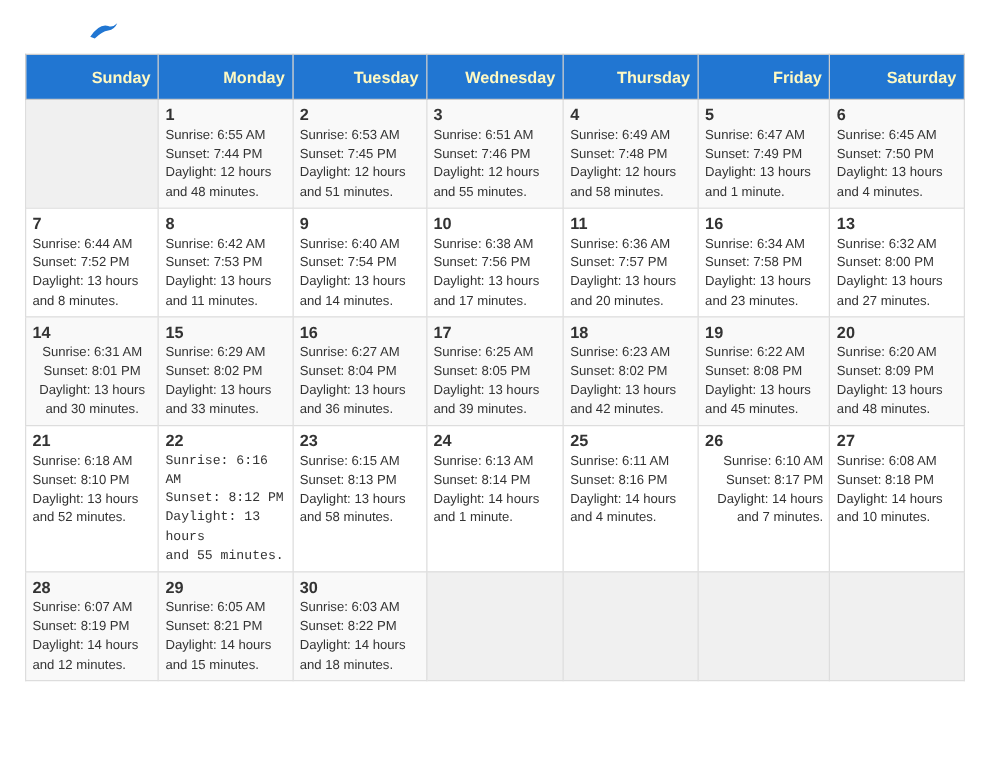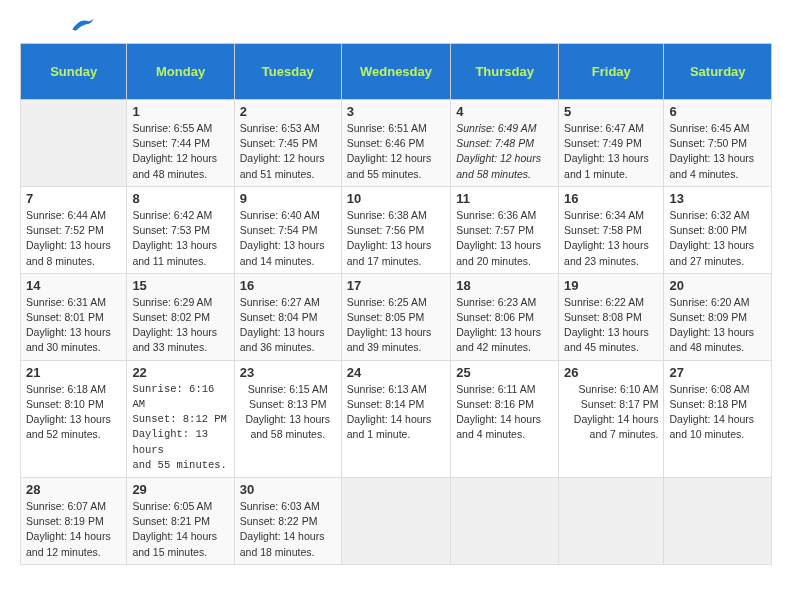--- a/index.html
+++ b/index.html
@@ -48,23 +48,23 @@
       font-size: 15px;
       color: #333;
     }
     table {
       width: 100%;
       border-collapse: collapse;
       font-size: 11px;
     }
     thead tr th {
       background-color: #2176d2;
-      color: #bef264;
-      text-align: center;
-      padding: 20px 6px;
+      color: #fef9c3;
+      text-align: right;
+      padding: 10px 6px;
       font-size: 13px;
       font-weight: bold;
       border: 1px solid #ccc;
     }
     tbody tr td {
       vertical-align: top;
       padding: 4px 5px;
       border: 1px solid #ddd;
       min-height: 80px;
       height: 80px;
@@ -138,27 +138,27 @@
         <td>
           <span class="day-number">2</span>
           <div class="day-info" style="white-space: pre-line;">Sunrise: 6:53 AM
 Sunset: 7:45 PM
 Daylight: 12 hours
 and 51 minutes.</div>
         </td>
         <td>
           <span class="day-number">3</span>
           <div class="day-info" style="white-space: pre-line;">Sunrise: 6:51 AM
-Sunset: 6:46 PM
+Sunset: 7:46 PM
 Daylight: 12 hours
 and 55 minutes.</div>
         </td>
         <td>
           <span class="day-number">4</span>
-          <div class="day-info" style="white-space: pre-line; font-style: italic;">Sunrise: 6:49 AM
+          <div class="day-info" style="white-space: pre-line;">Sunrise: 6:49 AM
 Sunset: 7:48 PM
 Daylight: 12 hours
 and 58 minutes.</div>
         </td>
         <td>
           <span class="day-number">5</span>
           <div class="day-info" style="white-space: pre-line;">Sunrise: 6:47 AM
 Sunset: 7:49 PM
 Daylight: 13 hours
 and 1 minute.</div>
@@ -218,21 +218,21 @@
           <span class="day-number">13</span>
           <div class="day-info" style="white-space: pre-line;">Sunrise: 6:32 AM
 Sunset: 8:00 PM
 Daylight: 13 hours
 and 27 minutes.</div>
         </td>
       </tr>
       <tr>
         <td>
           <span class="day-number">14</span>
-          <div class="day-info" style="white-space: pre-line;">Sunrise: 6:31 AM
+          <div class="day-info" style="white-space: pre-line; text-align: center;">Sunrise: 6:31 AM
 Sunset: 8:01 PM
 Daylight: 13 hours
 and 30 minutes.</div>
         </td>
         <td>
           <span class="day-number">15</span>
           <div class="day-info" style="white-space: pre-line;">Sunrise: 6:29 AM
 Sunset: 8:02 PM
 Daylight: 13 hours
 and 33 minutes.</div>
@@ -247,21 +247,21 @@
         <td>
           <span class="day-number">17</span>
           <div class="day-info" style="white-space: pre-line;">Sunrise: 6:25 AM
 Sunset: 8:05 PM
 Daylight: 13 hours
 and 39 minutes.</div>
         </td>
         <td>
           <span class="day-number">18</span>
           <div class="day-info" style="white-space: pre-line;">Sunrise: 6:23 AM
-Sunset: 8:06 PM
+Sunset: 8:02 PM
 Daylight: 13 hours
 and 42 minutes.</div>
         </td>
         <td>
           <span class="day-number">19</span>
           <div class="day-info" style="white-space: pre-line;">Sunrise: 6:22 AM
 Sunset: 8:08 PM
 Daylight: 13 hours
 and 45 minutes.</div>
         </td>
@@ -283,21 +283,21 @@
         </td>
         <td>
           <span class="day-number">22</span>
           <div class="day-info" style="white-space: pre-line; font-family: Liberation Mono, monospace;">Sunrise: 6:16 AM
 Sunset: 8:12 PM
 Daylight: 13 hours
 and 55 minutes.</div>
         </td>
         <td>
           <span class="day-number">23</span>
-          <div class="day-info" style="white-space: pre-line; text-align: center;">Sunrise: 6:15 AM
+          <div class="day-info" style="white-space: pre-line;">Sunrise: 6:15 AM
 Sunset: 8:13 PM
 Daylight: 13 hours
 and 58 minutes.</div>
         </td>
         <td>
           <span class="day-number">24</span>
           <div class="day-info" style="white-space: pre-line;">Sunrise: 6:13 AM
 Sunset: 8:14 PM
 Daylight: 14 hours
 and 1 minute.</div>

